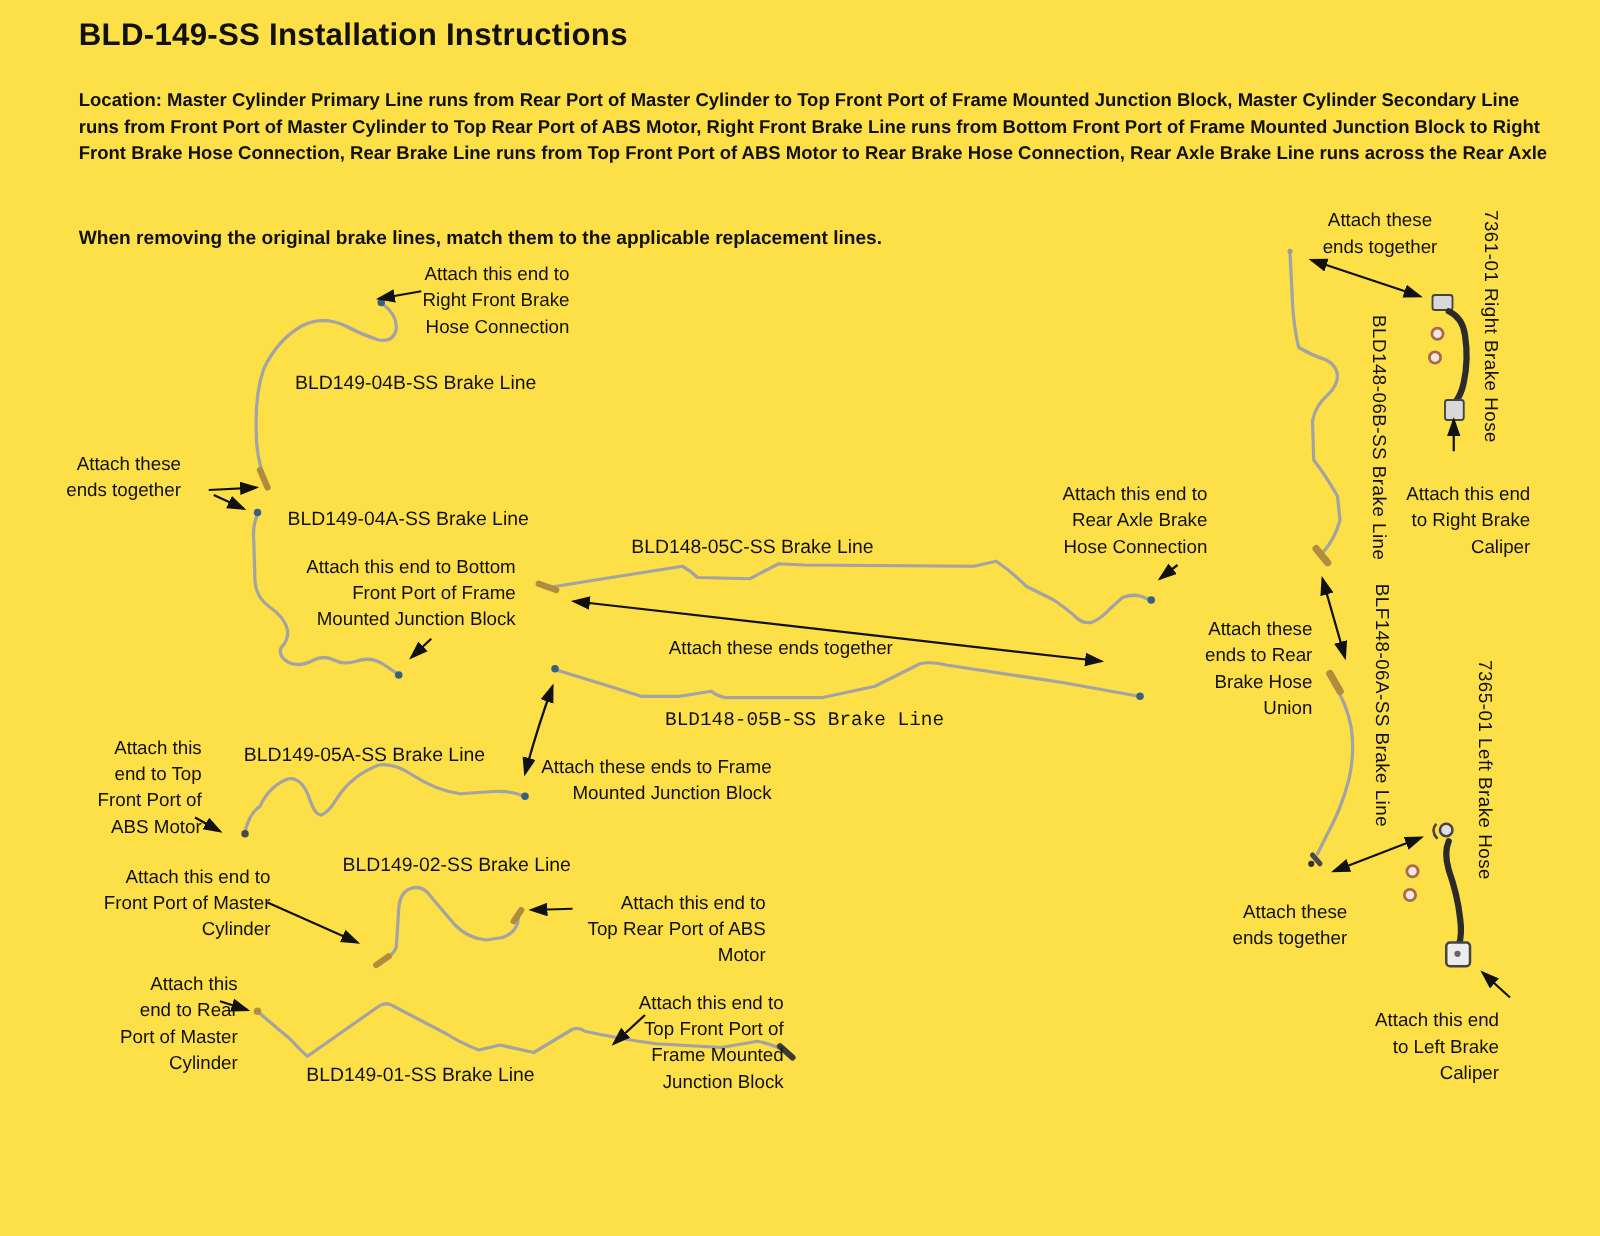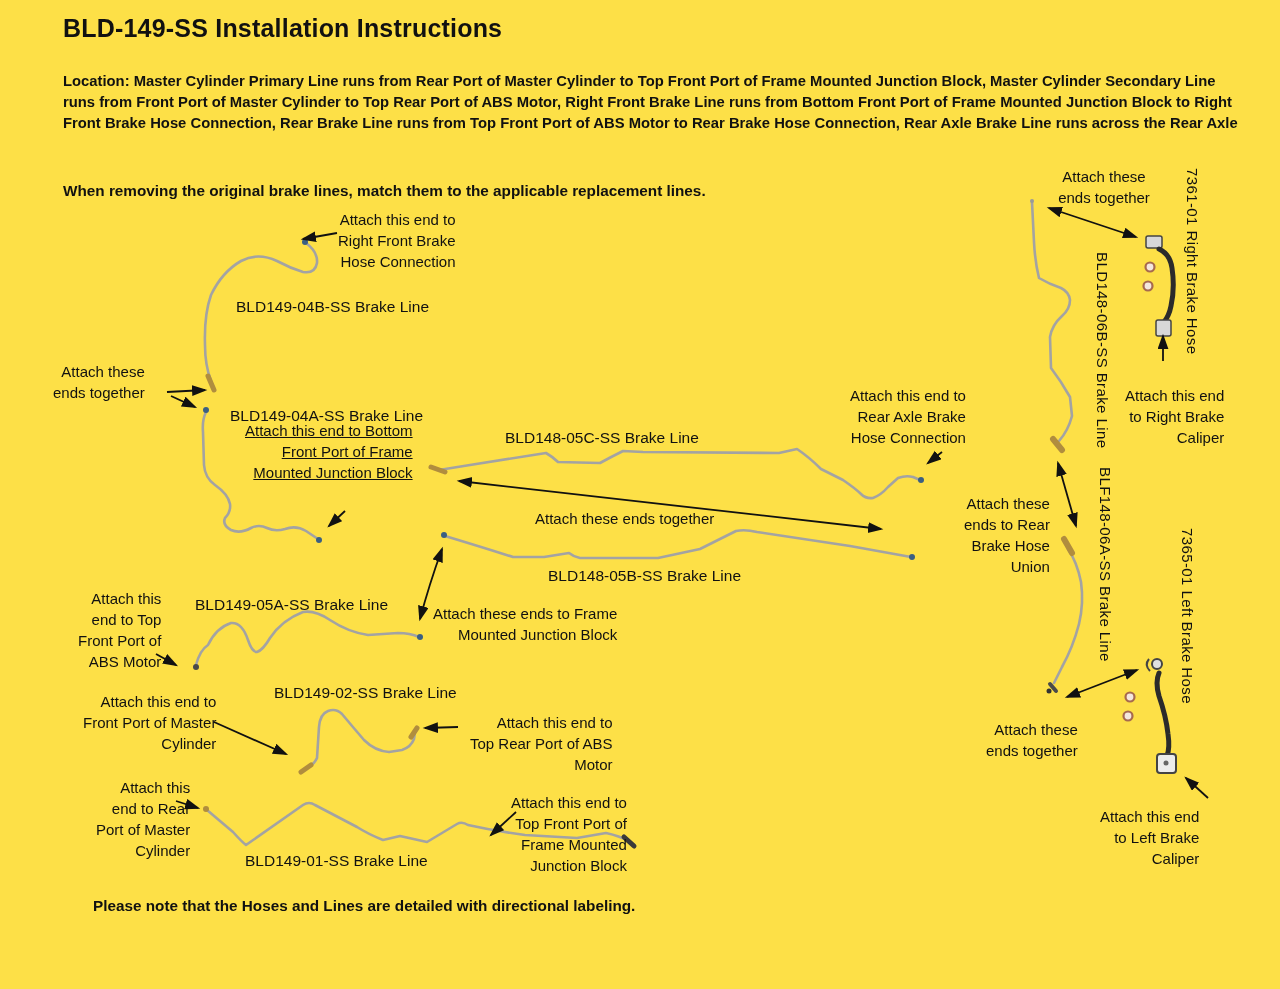--- a/index.html
+++ b/index.html
@@ -101,35 +101,35 @@
     </g>
   </svg>
 
   <div class="t" id="title" style="left:63px;top:14px;">BLD-149-SS Installation Instructions</div>
   <div class="t" id="loc" style="left:63px;top:71px;">Location: Master Cylinder Primary Line runs from Rear Port of Master Cylinder to Top Front Port of Frame Mounted Junction Block, Master Cylinder Secondary Line runs from Front Port of Master Cylinder to Top Rear Port of ABS Motor, Right Front Brake Line runs from Bottom Front Port of Frame Mounted Junction Block to Right Front Brake Hose Connection, Rear Brake Line runs from Top Front Port of ABS Motor to Rear Brake Hose Connection, Rear Axle Brake Line runs across the Rear Axle</div>
   <div class="t note" style="left:63px;top:179px;">When removing the original brake lines, match them to the applicable replacement lines.</div>
 
   <div class="t pl" style="left:236px;top:297px;">BLD149-04B-SS Brake Line</div>
   <div class="t pl" style="left:230px;top:406px;">BLD149-04A-SS Brake Line</div>
   <div class="t pl" style="left:505px;top:428px;">BLD148-05C-SS Brake Line</div>
-  <div class="t pl" style="left:548px;top:566px;">BLD148-05B-SS Brake Line</div>
+  <div class="t pl" style="left:532px;top:566px;font-family:Liberation Mono, monospace;">BLD148-05B-SS Brake Line</div>
   <div class="t pl" style="left:195px;top:595px;text-align:center;">BLD149-05A-SS Brake Line</div>
   <div class="t pl" style="left:274px;top:683px;">BLD149-02-SS Brake Line</div>
   <div class="t pl" style="left:245px;top:851px;">BLD149-01-SS Brake Line</div>
   <div class="t vert" style="left:1184px;top:168px;">7361-01 Right Brake Hose</div>
   <div class="t vert" style="left:1094px;top:252px;">BLD148-06B-SS Brake Line</div>
   <div class="t vert" style="left:1097px;top:467px;">BLF148-06A-SS Brake Line</div>
   <div class="t vert" style="left:1179px;top:528px;">7365-01 Left Brake Hose</div>
 
   <div class="t ann" style="left:338px;top:209px;">Attach this end to
 Right Front Brake
 Hose Connection</div>
   <div class="t ann" style="left:53px;top:361px;">Attach these
 ends together</div>
-  <div class="t ann" style="left:245px;top:420px;text-decoration:underline;">Attach this end to Bottom
+  <div class="t ann" style="left:245px;top:443px;">Attach this end to Bottom
 Front Port of Frame
 Mounted Junction Block</div>
   <div class="t ann" style="left:850px;top:385px;">Attach this end to
 Rear Axle Brake
 Hose Connection</div>
   <div class="t ann" style="left:535px;top:508px;">Attach these ends together</div>
   <div class="t ann" style="left:78px;top:588px;">Attach this
 end to Top
 Front Port of
 ABS Motor</div>
@@ -157,15 +157,14 @@
   <div class="t ann" style="left:964px;top:493px;">Attach these
 ends to Rear
 Brake Hose
 Union</div>
   <div class="t ann" style="left:986px;top:719px;">Attach these
 ends together</div>
   <div class="t ann" style="left:1100px;top:806px;">Attach this end
 to Left Brake
 Caliper</div>
 
-  <div class="t note" style="left:93px;top:894px;">Please note that the Hoses and Lines are detailed with directional labeling.</div>
 
 </div>
 
 </body></html>

